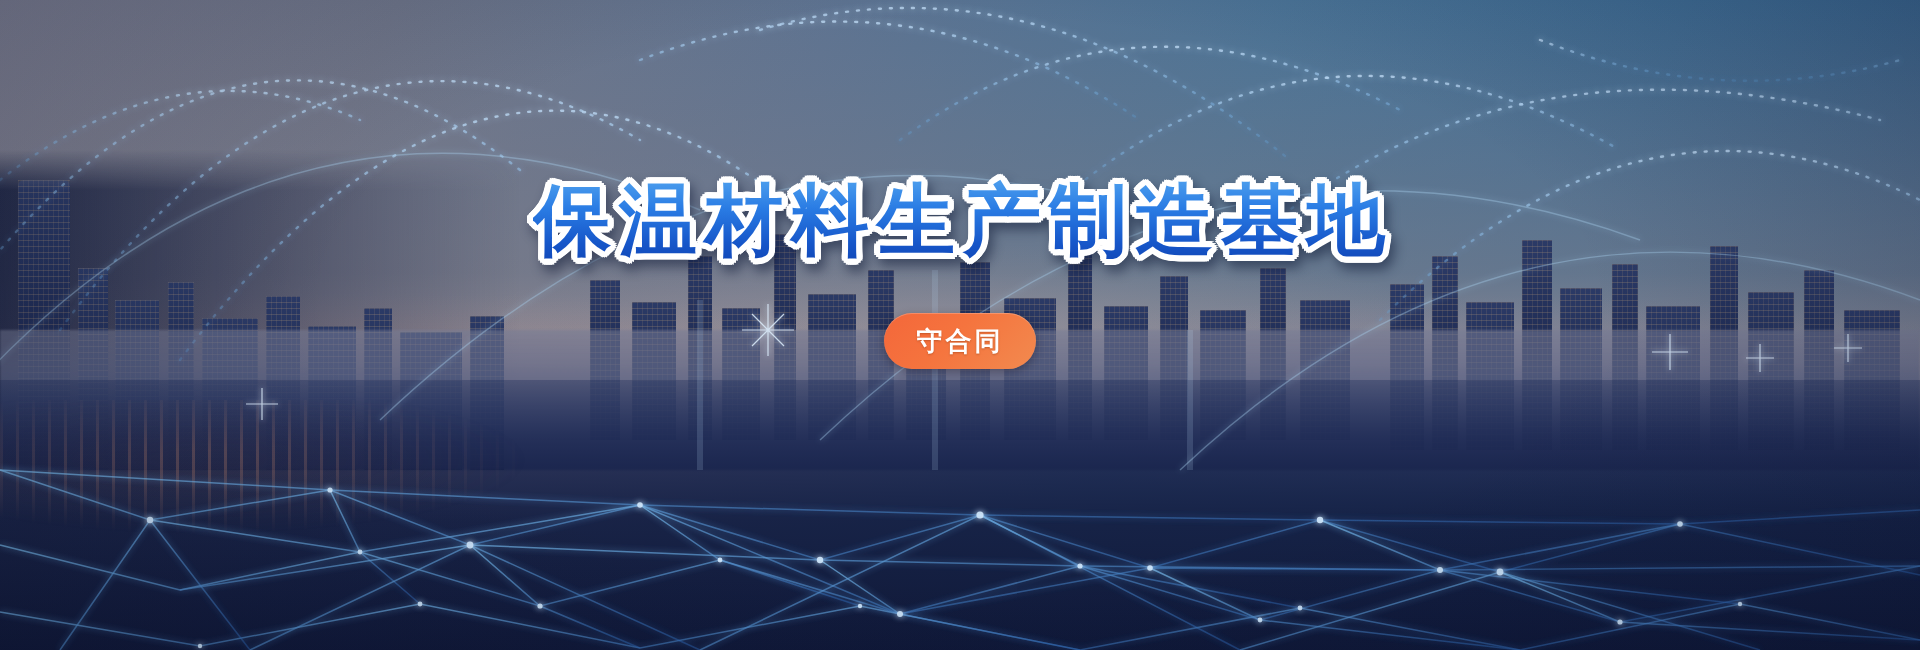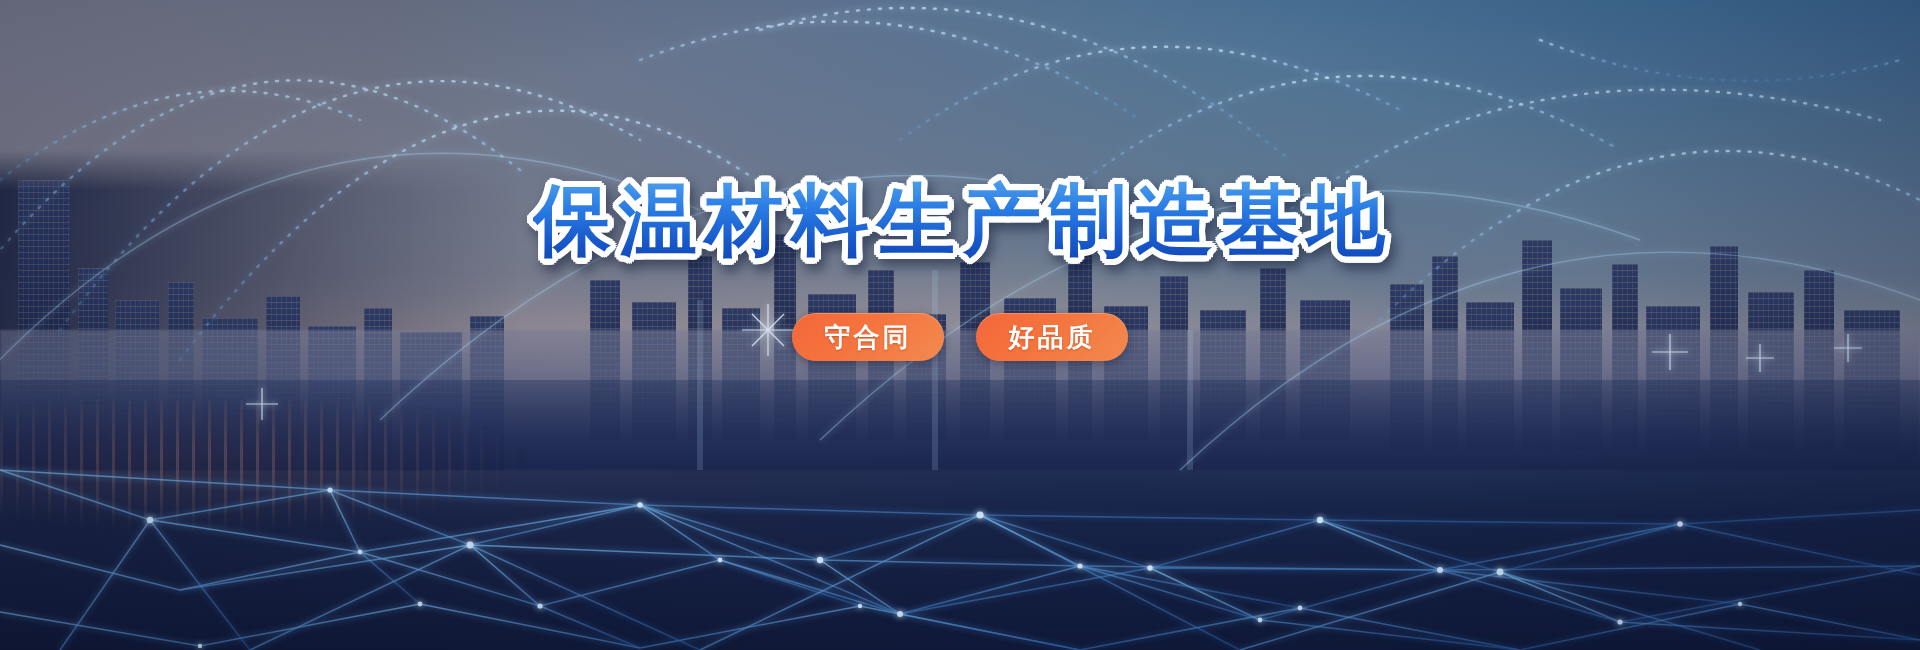--- a/index.html
+++ b/index.html
@@ -166,21 +166,21 @@
 
   
   .pills {
     position:absolute;
     left:0; top:313px; width:1920px;
     display:flex; justify-content:center; align-items:center;
     gap:32px;
   }
   .pill {
     min-width:152px;
-    height:48px;
+    height:56px;
     padding:0 26px;
     display:flex; align-items:center; justify-content:center;
     border-radius:999px;
     background:linear-gradient(135deg, #f4673a 0%, #f5743e 45%, #f28a4f 100%);
     box-shadow:0 3px 10px rgba(25,20,40,0.38), inset 0 1px 0 rgba(255,255,255,0.22);
   }
   .pill-label {
     color:#ffffff;
     font-size:26px;
     font-weight:bold;
@@ -365,19 +365,16 @@
 
 
     <div class="headline">
       <span class="headline-text">保温材料生产制造基地</span>
     </div>
 
     <div class="pills">
       <div class="pill">
         <span class="pill-label">守合同</span>
       </div>
-      <div class="pill">
-        <span class="pill-label">好品质</span>
-      </div>
     </div>
 
   </div>
 </div>
 
 </body></html>

